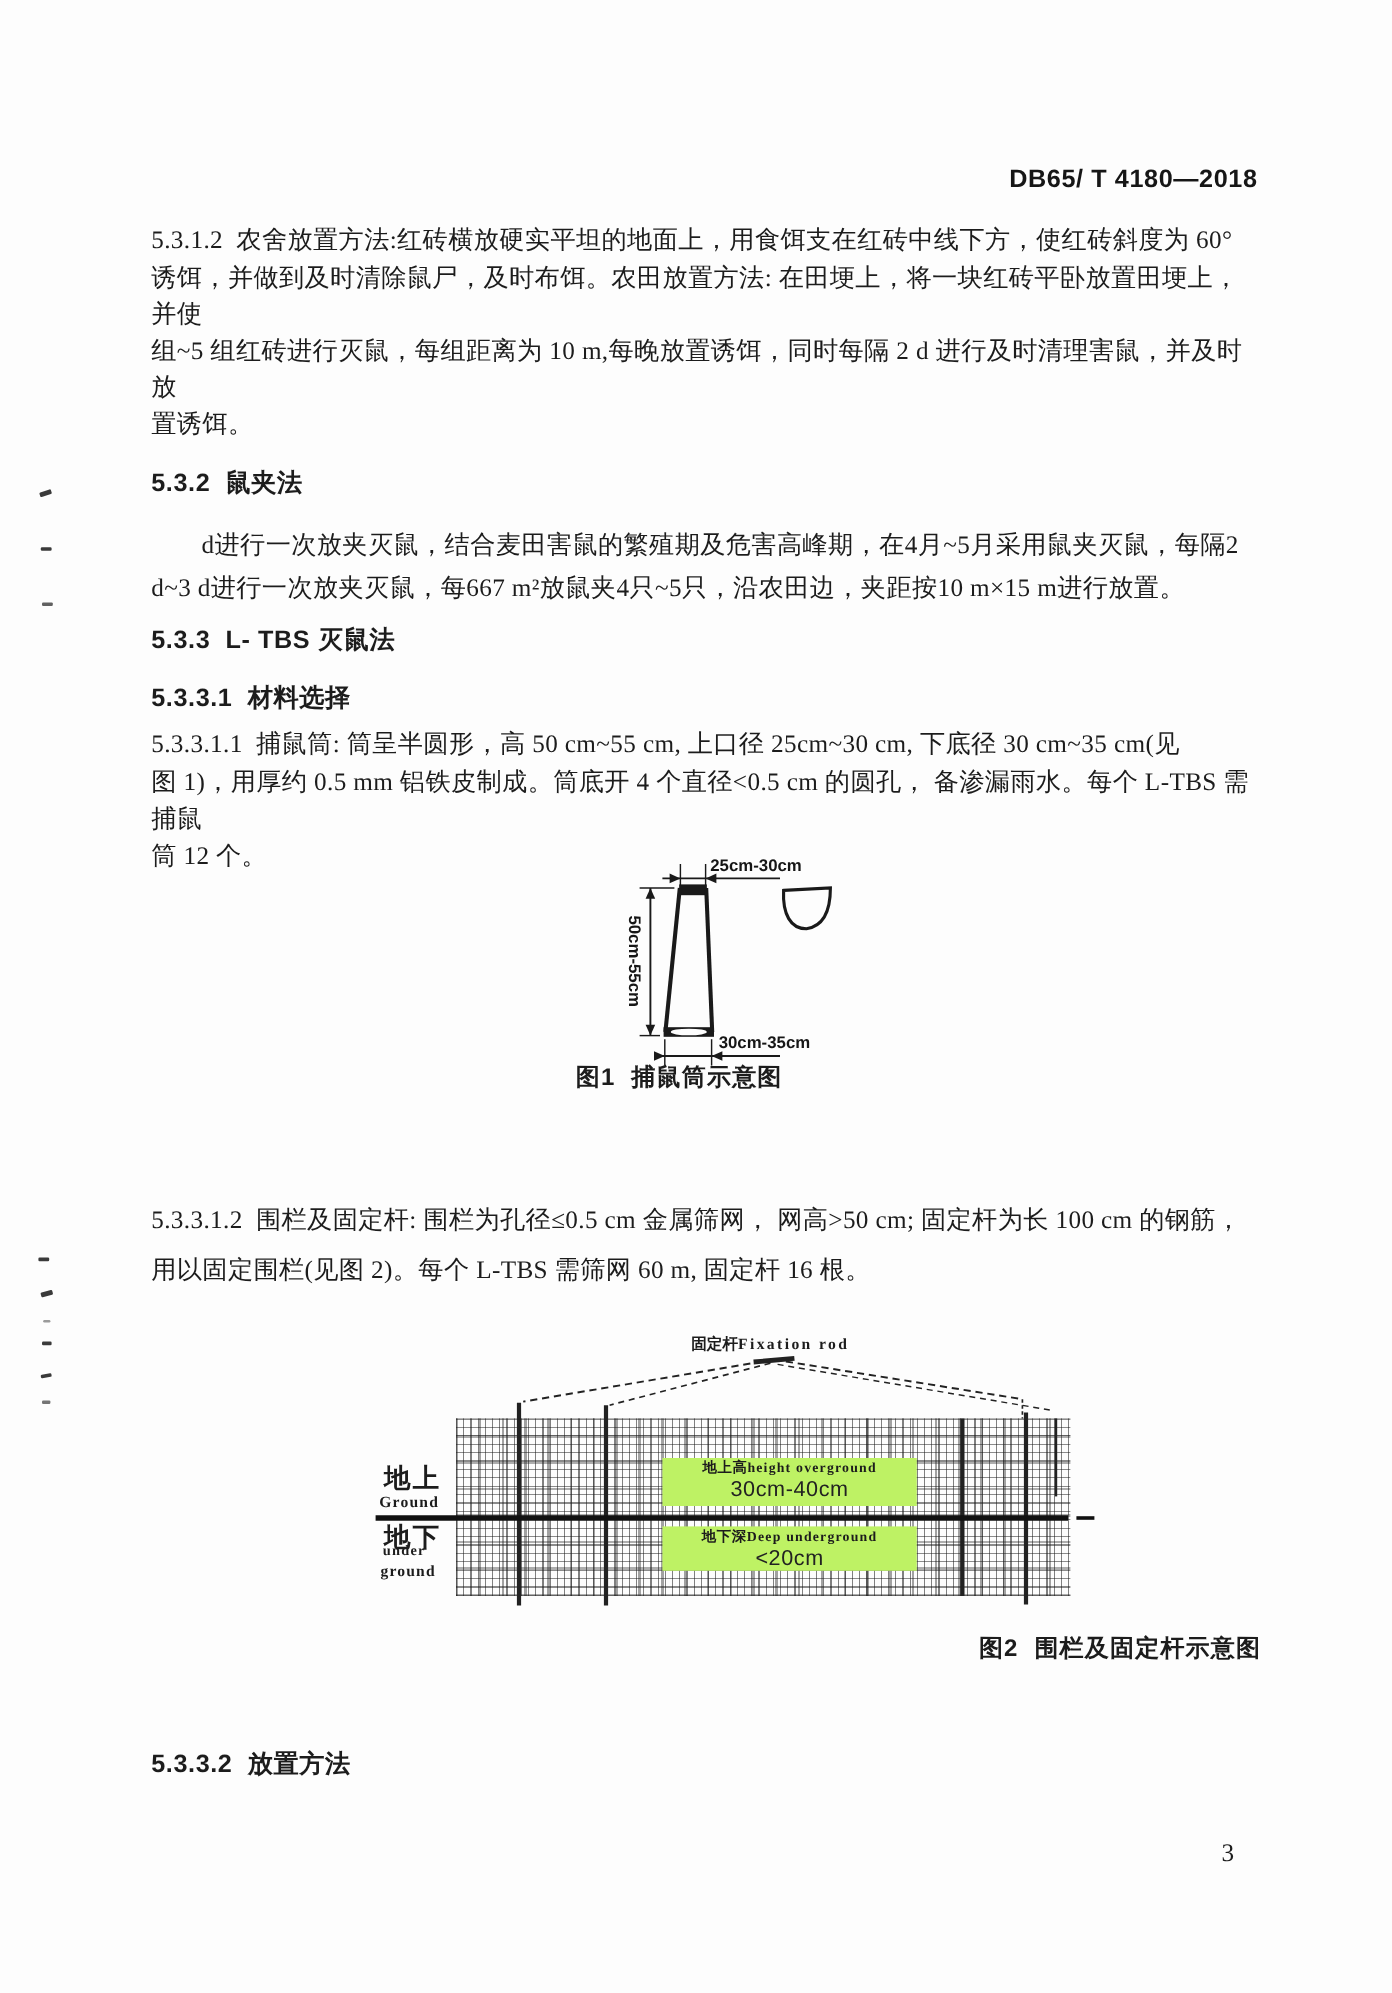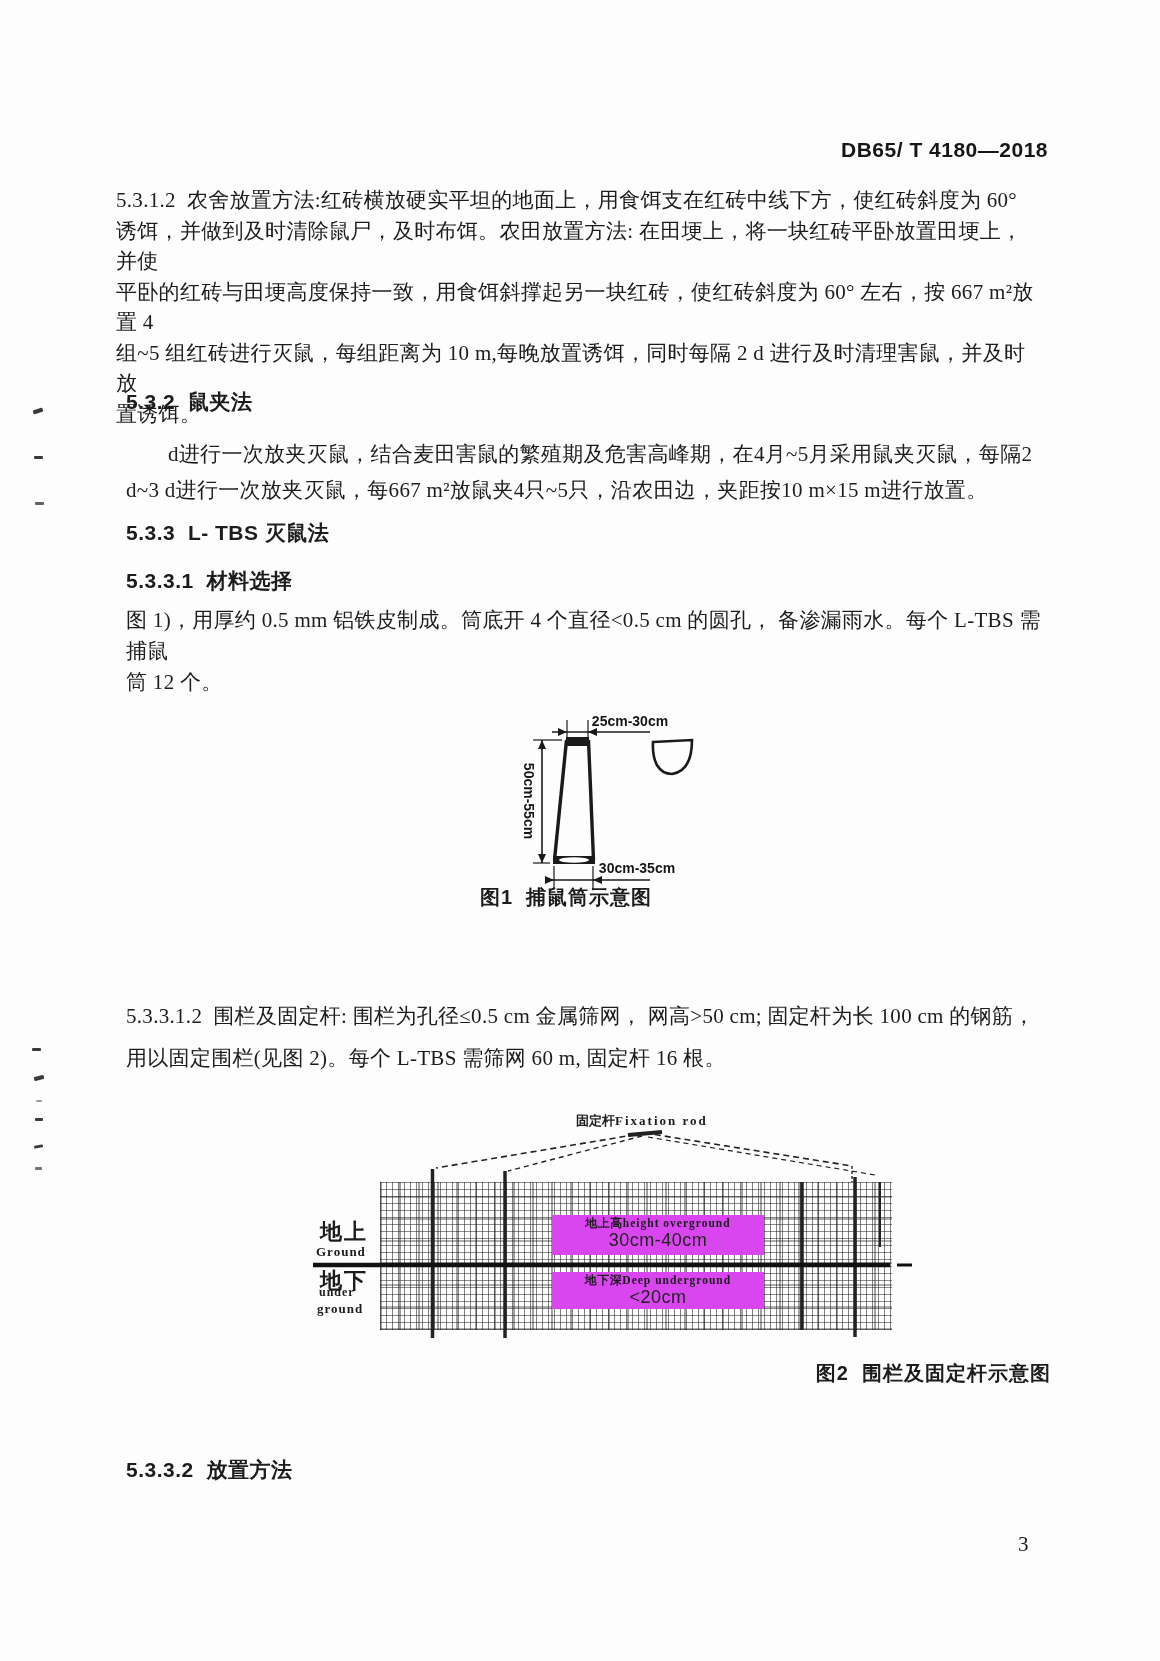--- a/index.html
+++ b/index.html
@@ -13,21 +13,21 @@
   .body-text{font-size:21px;line-height:30.5px;letter-spacing:0.3px;}
   .heading{
     font-family:"Liberation Sans","DejaVu Sans",sans-serif;
     font-weight:700;font-size:21px;letter-spacing:0.5px;white-space:pre-wrap;
   }
   #header-code{
     top:138px;right:112px;
     font-family:"Liberation Sans","DejaVu Sans",sans-serif;
     font-weight:700;font-size:21px;letter-spacing:0.5px;color:#161616;
   }
-  #para-5312{top:185px;left:116px;width:924px;}
+  #para-5312{top:185px;left:126px;width:924px;}
   #heading-532{top:388px;left:126px;}
   #para-532{top:436px;left:126px;width:924px;line-height:36px;}
   #para-532 .indent{text-indent:42px;}
   #heading-533{top:519px;left:126px;}
   #heading-5331{top:567px;left:126px;}
   #para-53311{top:605px;left:126px;width:924px;line-height:31px;}
   #figure1{top:700px;left:440px;width:280px;height:190px;}
   #caption1{top:884px;left:106px;width:920px;text-align:center;
     font-family:"Liberation Sans","DejaVu Sans",sans-serif;
     font-weight:700;font-size:20px;letter-spacing:1px;white-space:pre-wrap;}
@@ -44,21 +44,21 @@
     left:90px;top:77px;width:512px;height:148px;
     background-image:
       repeating-linear-gradient(90deg, rgba(25,25,25,0.55) 0 1px, transparent 1px 6px),
       repeating-linear-gradient(0deg, rgba(25,25,25,0.5) 0 1px, transparent 1px 7px),
       repeating-linear-gradient(90deg, rgba(25,25,25,0.4) 0 2px, transparent 2px 19px),
       repeating-linear-gradient(0deg, rgba(25,25,25,0.35) 0 2px, transparent 2px 22px);
     z-index:1;
   }
   #fig2-svg{left:0;top:0;z-index:3;}
   .fig2-box{
-    background:#d946ef;z-index:2;text-align:center;
+    background:#bef264;z-index:2;text-align:center;
     border:0;padding-top:2px;
   }
   #fig2-box1{left:262px;top:110px;width:212px;height:38px;}
   #fig2-box2{left:262px;top:167px;width:212px;height:35px;}
   .box-l1{font-size:12px;font-weight:700;letter-spacing:0.5px;line-height:13px;}
   .box-l1 .en{font-family:"Liberation Serif",serif;font-size:11.5px;letter-spacing:1px;}
   .box-l2{
     font-family:"Liberation Sans","DejaVu Sans",sans-serif;
     font-size:18px;line-height:19px;color:#222;letter-spacing:0.5px;margin-top:1px;
   }
@@ -89,37 +89,37 @@
   <div class="artifact" style="left:32px;top:1048px;width:9px;height:3px;"></div>
   <div class="artifact" style="left:34px;top:1076px;width:10px;height:4px;transform:rotate(-15deg);"></div>
   <div class="artifact" style="left:36px;top:1100px;width:6px;height:2px;opacity:.5;"></div>
   <div class="artifact" style="left:35px;top:1118px;width:8px;height:3px;"></div>
   <div class="artifact" style="left:34px;top:1145px;width:9px;height:3px;transform:rotate(-10deg);"></div>
   <div class="artifact" style="left:35px;top:1167px;width:7px;height:3px;opacity:.7;"></div>
 
   <div id="para-5312" class="abs body-text">
     <div class="pline">5.3.1.2  农舍放置方法:红砖横放硬实平坦的地面上，用食饵支在红砖中线下方，使红砖斜度为 60°</div>
     <div class="pline">诱饵，并做到及时清除鼠尸，及时布饵。农田放置方法: 在田埂上，将一块红砖平卧放置田埂上，并使</div>
-    <div class="pline">平卧的红砖与田埂高度保持一致，用食饵斜撑起另一块红砖，使红砖斜度为 60° 左右，按 667 m²放置 4</div>
     <div class="pline">组~5 组红砖进行灭鼠，每组距离为 10 m,每晚放置诱饵，同时每隔 2 d 进行及时清理害鼠，并及时放</div>
     <div class="pline">置诱饵。</div>
   </div>
 
   <div id="heading-532" class="abs heading">5.3.2  鼠夹法</div>
 
   <div id="para-532" class="abs body-text">
     <div class="pline indent">d进行一次放夹灭鼠，结合麦田害鼠的繁殖期及危害高峰期，在4月~5月采用鼠夹灭鼠，每隔2</div>
     <div class="pline">d~3 d进行一次放夹灭鼠，每667 m²放鼠夹4只~5只，沿农田边，夹距按10 m×15 m进行放置。</div>
   </div>
 
   <div id="heading-533" class="abs heading">5.3.3  L- TBS 灭鼠法</div>
 
   <div id="heading-5331" class="abs heading">5.3.3.1  材料选择</div>
 
   <div id="para-53311" class="abs body-text">
+    <div class="pline">5.3.3.1.1  捕鼠筒: 筒呈半圆形，高 50 cm~55 cm, 上口径 25cm~30 cm, 下底径 30 cm~35 cm(见</div>
     <div class="pline">图 1)，用厚约 0.5 mm 铝铁皮制成。筒底开 4 个直径&lt;0.5 cm 的圆孔， 备渗漏雨水。每个 L-TBS 需捕鼠</div>
     <div class="pline">筒 12 个。</div>
   </div>
 
   <div id="figure1" class="abs">
     <svg width="280" height="190" viewBox="0 0 280 190">
       <g stroke="#1a1a1a" fill="#1a1a1a">
 
         <line x1="112" y1="32" x2="210" y2="32" stroke-width="1.6"></line>
         <polygon points="127,32 118,28 118,36" stroke="none"></polygon>

